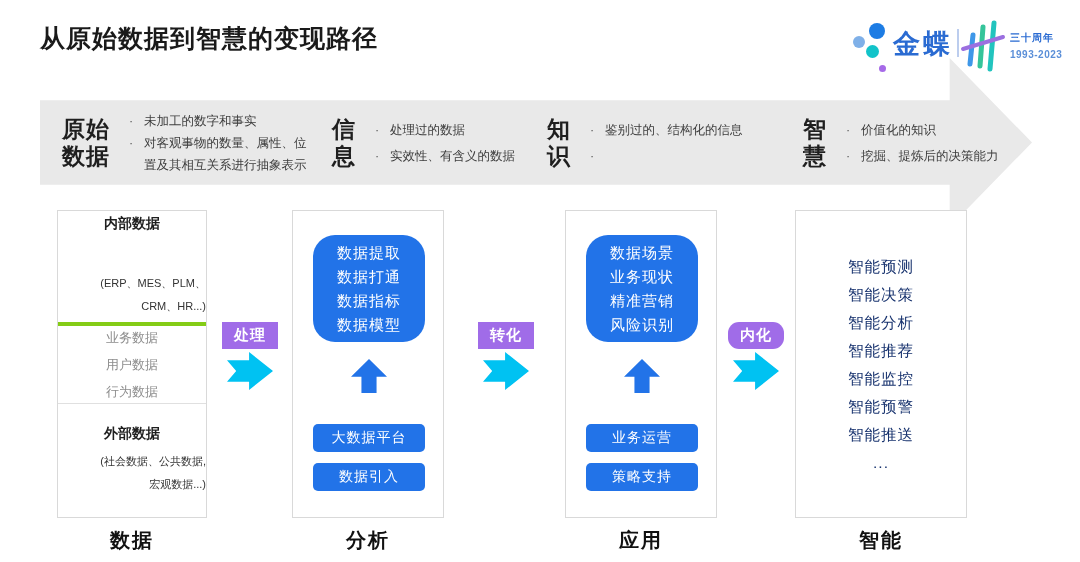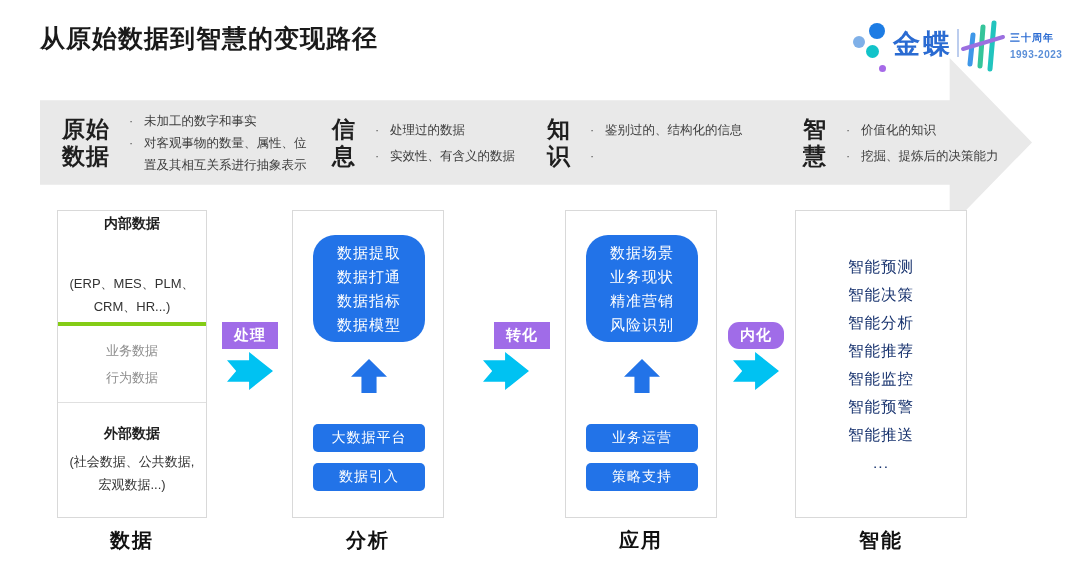--- a/index.html
+++ b/index.html
@@ -41,21 +41,21 @@
   .col1 { left:57px;  width:150px; display:flex; flex-direction:column; }
   .col2 { left:292px; width:152px; }
   .col3 { left:565px; width:152px; }
   .col4 { left:795px; width:172px; text-align:center; padding-top:42px; }
 
   .col1 .section { text-align:center; display:flex; flex-direction:column; justify-content:center; }
   .col1 .sec-a { height:111px;gap:32px; }
   .col1 .sec-b { height:81px;  border-top:4px solid #84cc16; }
   .col1 .sec-c { height:115px; border-top:1px solid #e0e0e0; }
   .sec-heading { font-size:14px; font-weight:bold; color:#1f1f1f; margin-bottom:7px; }
-  .sec-detail  { font-size:13px; color:#333; line-height:23px; }
+  .sec-detail  { font-size:11px; color:#333; line-height:23px;text-align:right; }
   .sec-detail span { display:block; }
   .gray-items div { font-size:13px; color:#8c8c8c; line-height:27px; }
 
   .big-blue-box {
     position:absolute; left:20px; top:24px; width:112px; height:107px;
     background:var(--c-blue); border-radius:22px; color:#fff;
     display:flex; flex-direction:column; justify-content:center; align-items:center;
     font-size:15px; line-height:24px; letter-spacing:1px;
   }
   .up-arrow {
@@ -74,21 +74,21 @@
   
   .conn-label {
     width:56px; height:27px; background:var(--c-purple); color:#fff; font-size:15px; font-weight:bold;
     display:flex; align-items:center; justify-content:center; letter-spacing:1px; top:322px;
   }
   .conn-arrow {
     width:46px; height:38px; background:var(--c-cyan); top:352px;
     clip-path:polygon(0 22%, 48% 22%, 48% 0, 100% 50%, 48% 100%, 48% 78%, 0 78%, 20% 50%);
   }
   .cl1 { left:222px; } .ca1 { left:227px; }
-  .cl2 { left:478px;margin-left:16px; } .ca2 { left:483px; }
+  .cl2 { left:478px; } .ca2 { left:483px; }
   .cl3 { left:728px;border-radius:11px; } .ca3 { left:733px; }
 
   
   .bottom-label { top:527px; font-size:20px; font-weight:bold; color:#111; text-align:center; letter-spacing:2px; }
   .bl1 { left:57px;  width:150px; }
   .bl2 { left:292px; width:152px; }
   .bl3 { left:565px; width:152px; }
   .bl4 { left:795px; width:172px; }
 </style>
 </head>
@@ -187,20 +187,21 @@
 <div class="abs col-box col1">
   <div class="section sec-a">
     <div class="sec-heading">内部数据</div>
     <div class="sec-detail">
       <span>(ERP、MES、PLM、</span>
       <span>CRM、HR...)</span>
     </div>
   </div>
   <div class="section sec-b gray-items">
     <div>业务数据</div>
+    <div>用户数据</div>
     <div>行为数据</div>
   </div>
   <div class="section sec-c">
     <div class="sec-heading">外部数据</div>
     <div class="sec-detail">
       <span>(社会数据、公共数据,</span>
       <span>宏观数据...)</span>
     </div>
   </div>
 </div>

